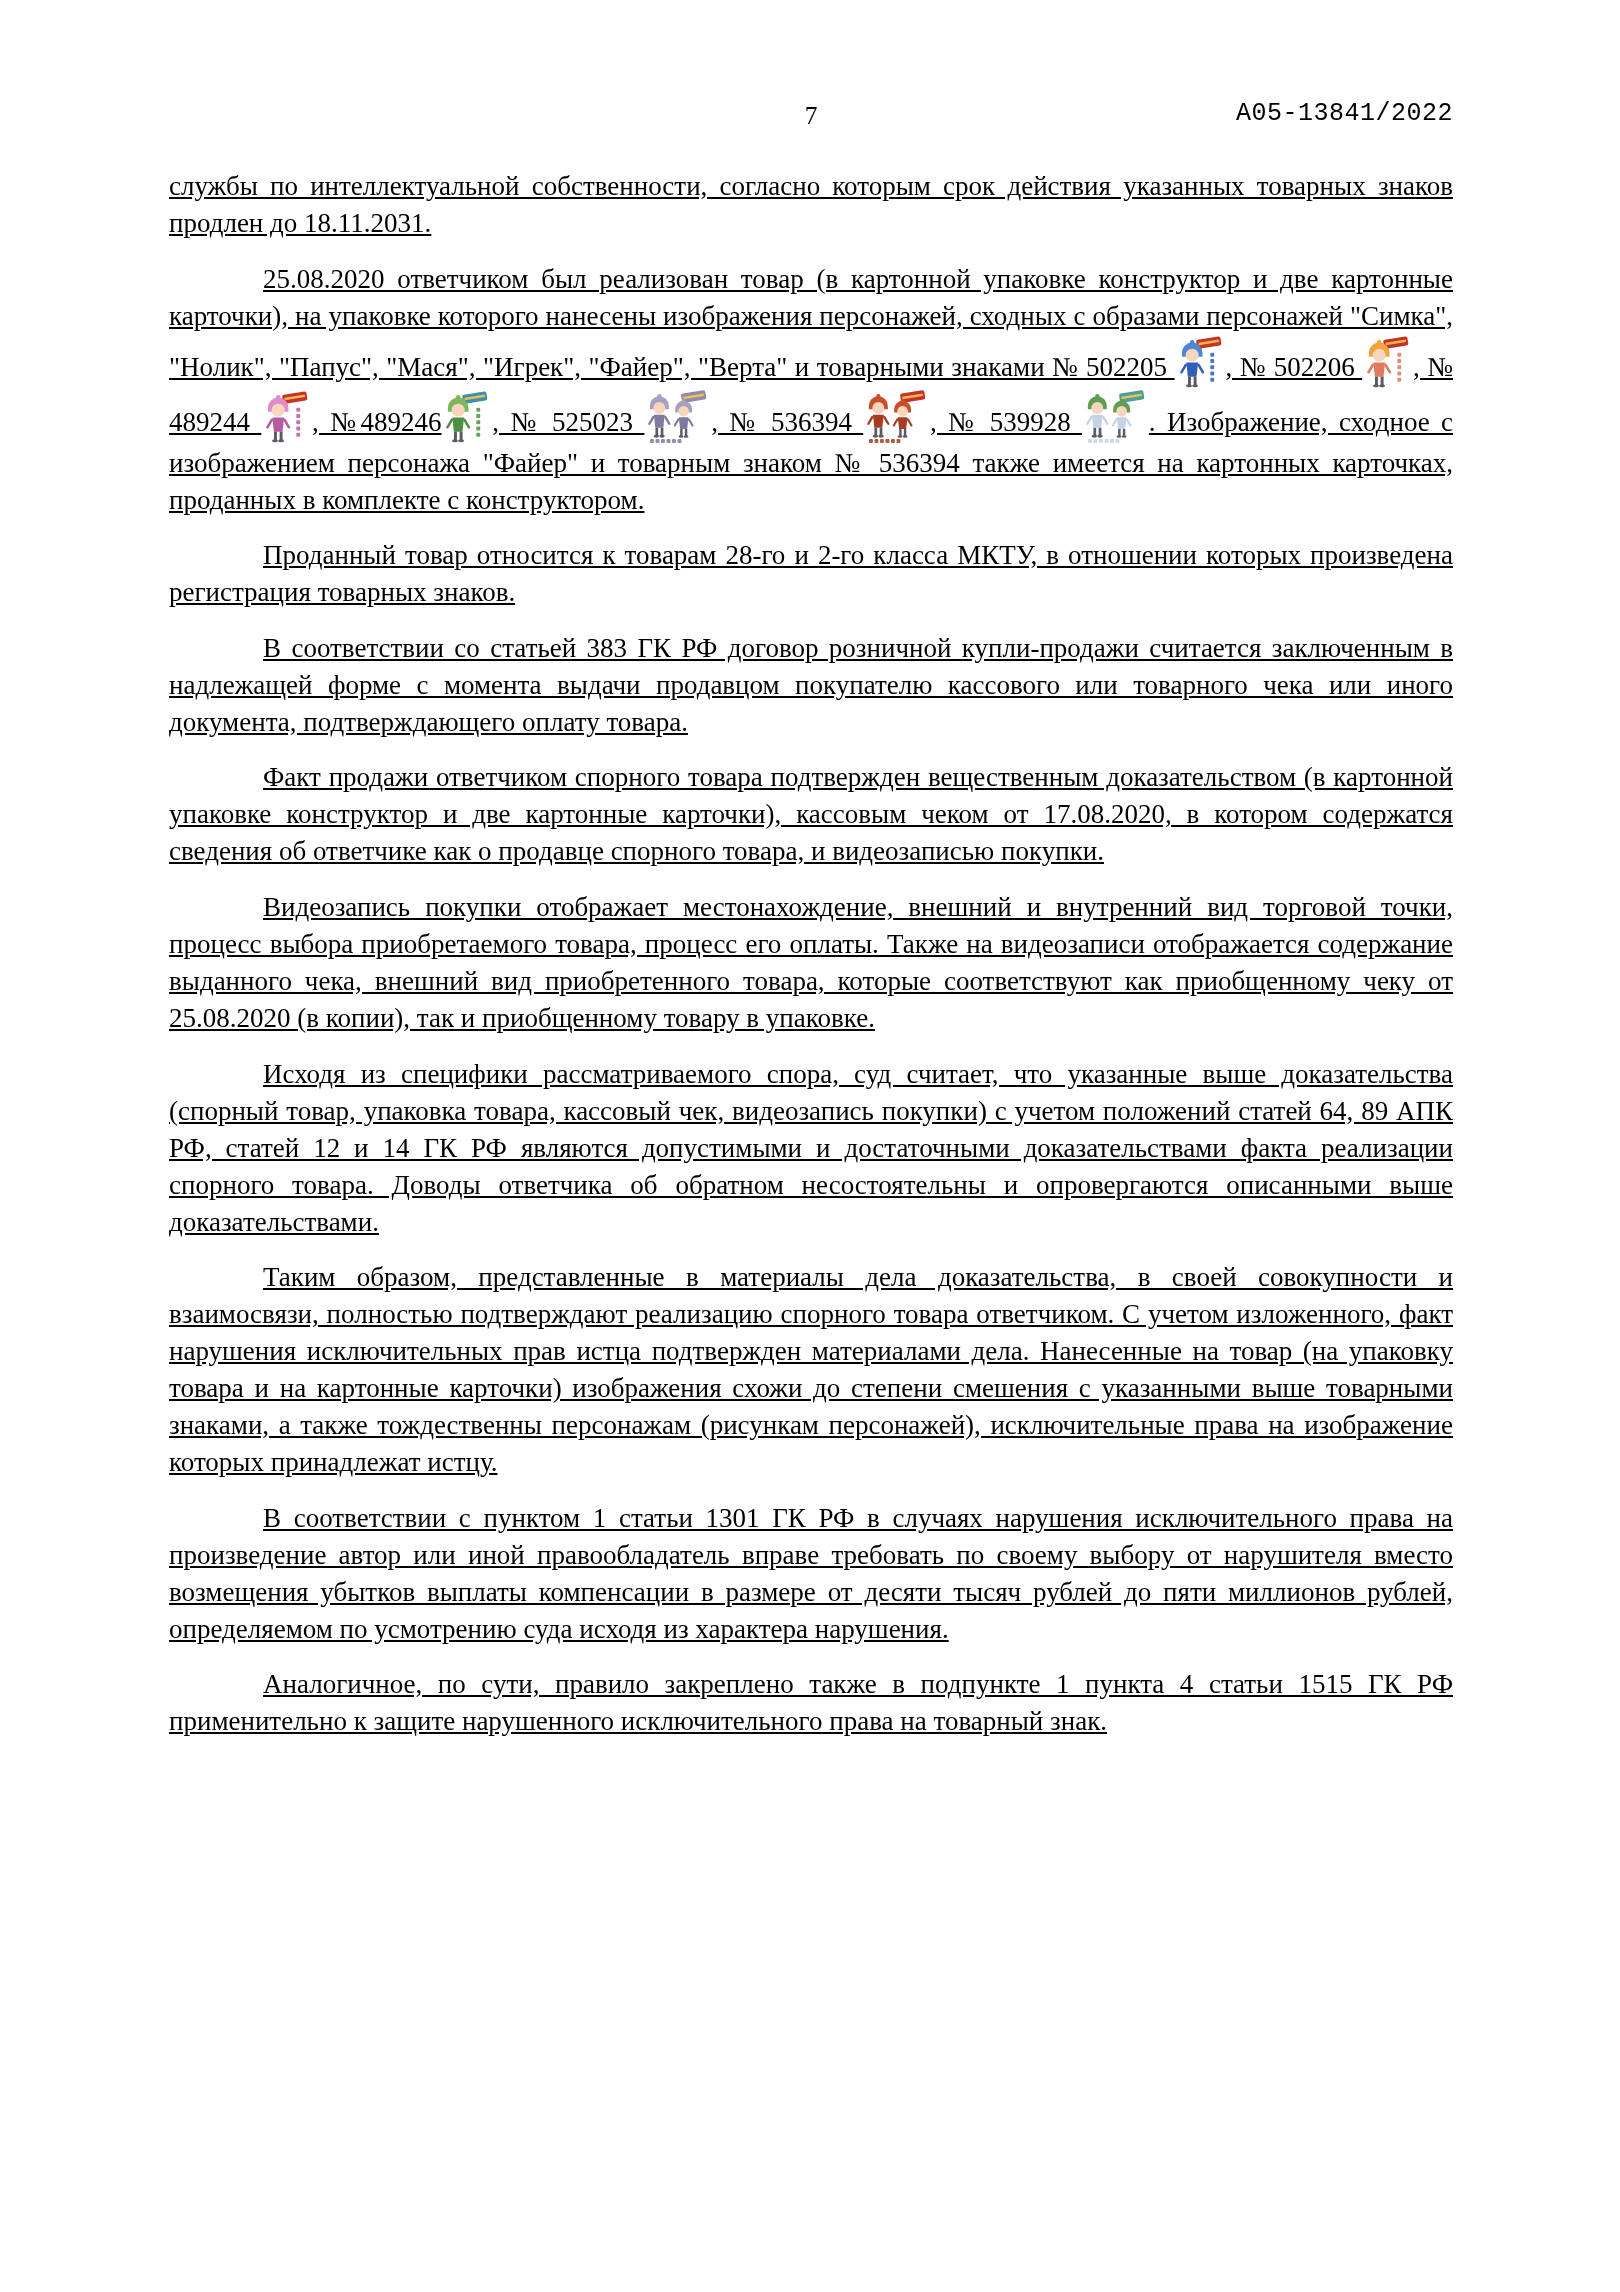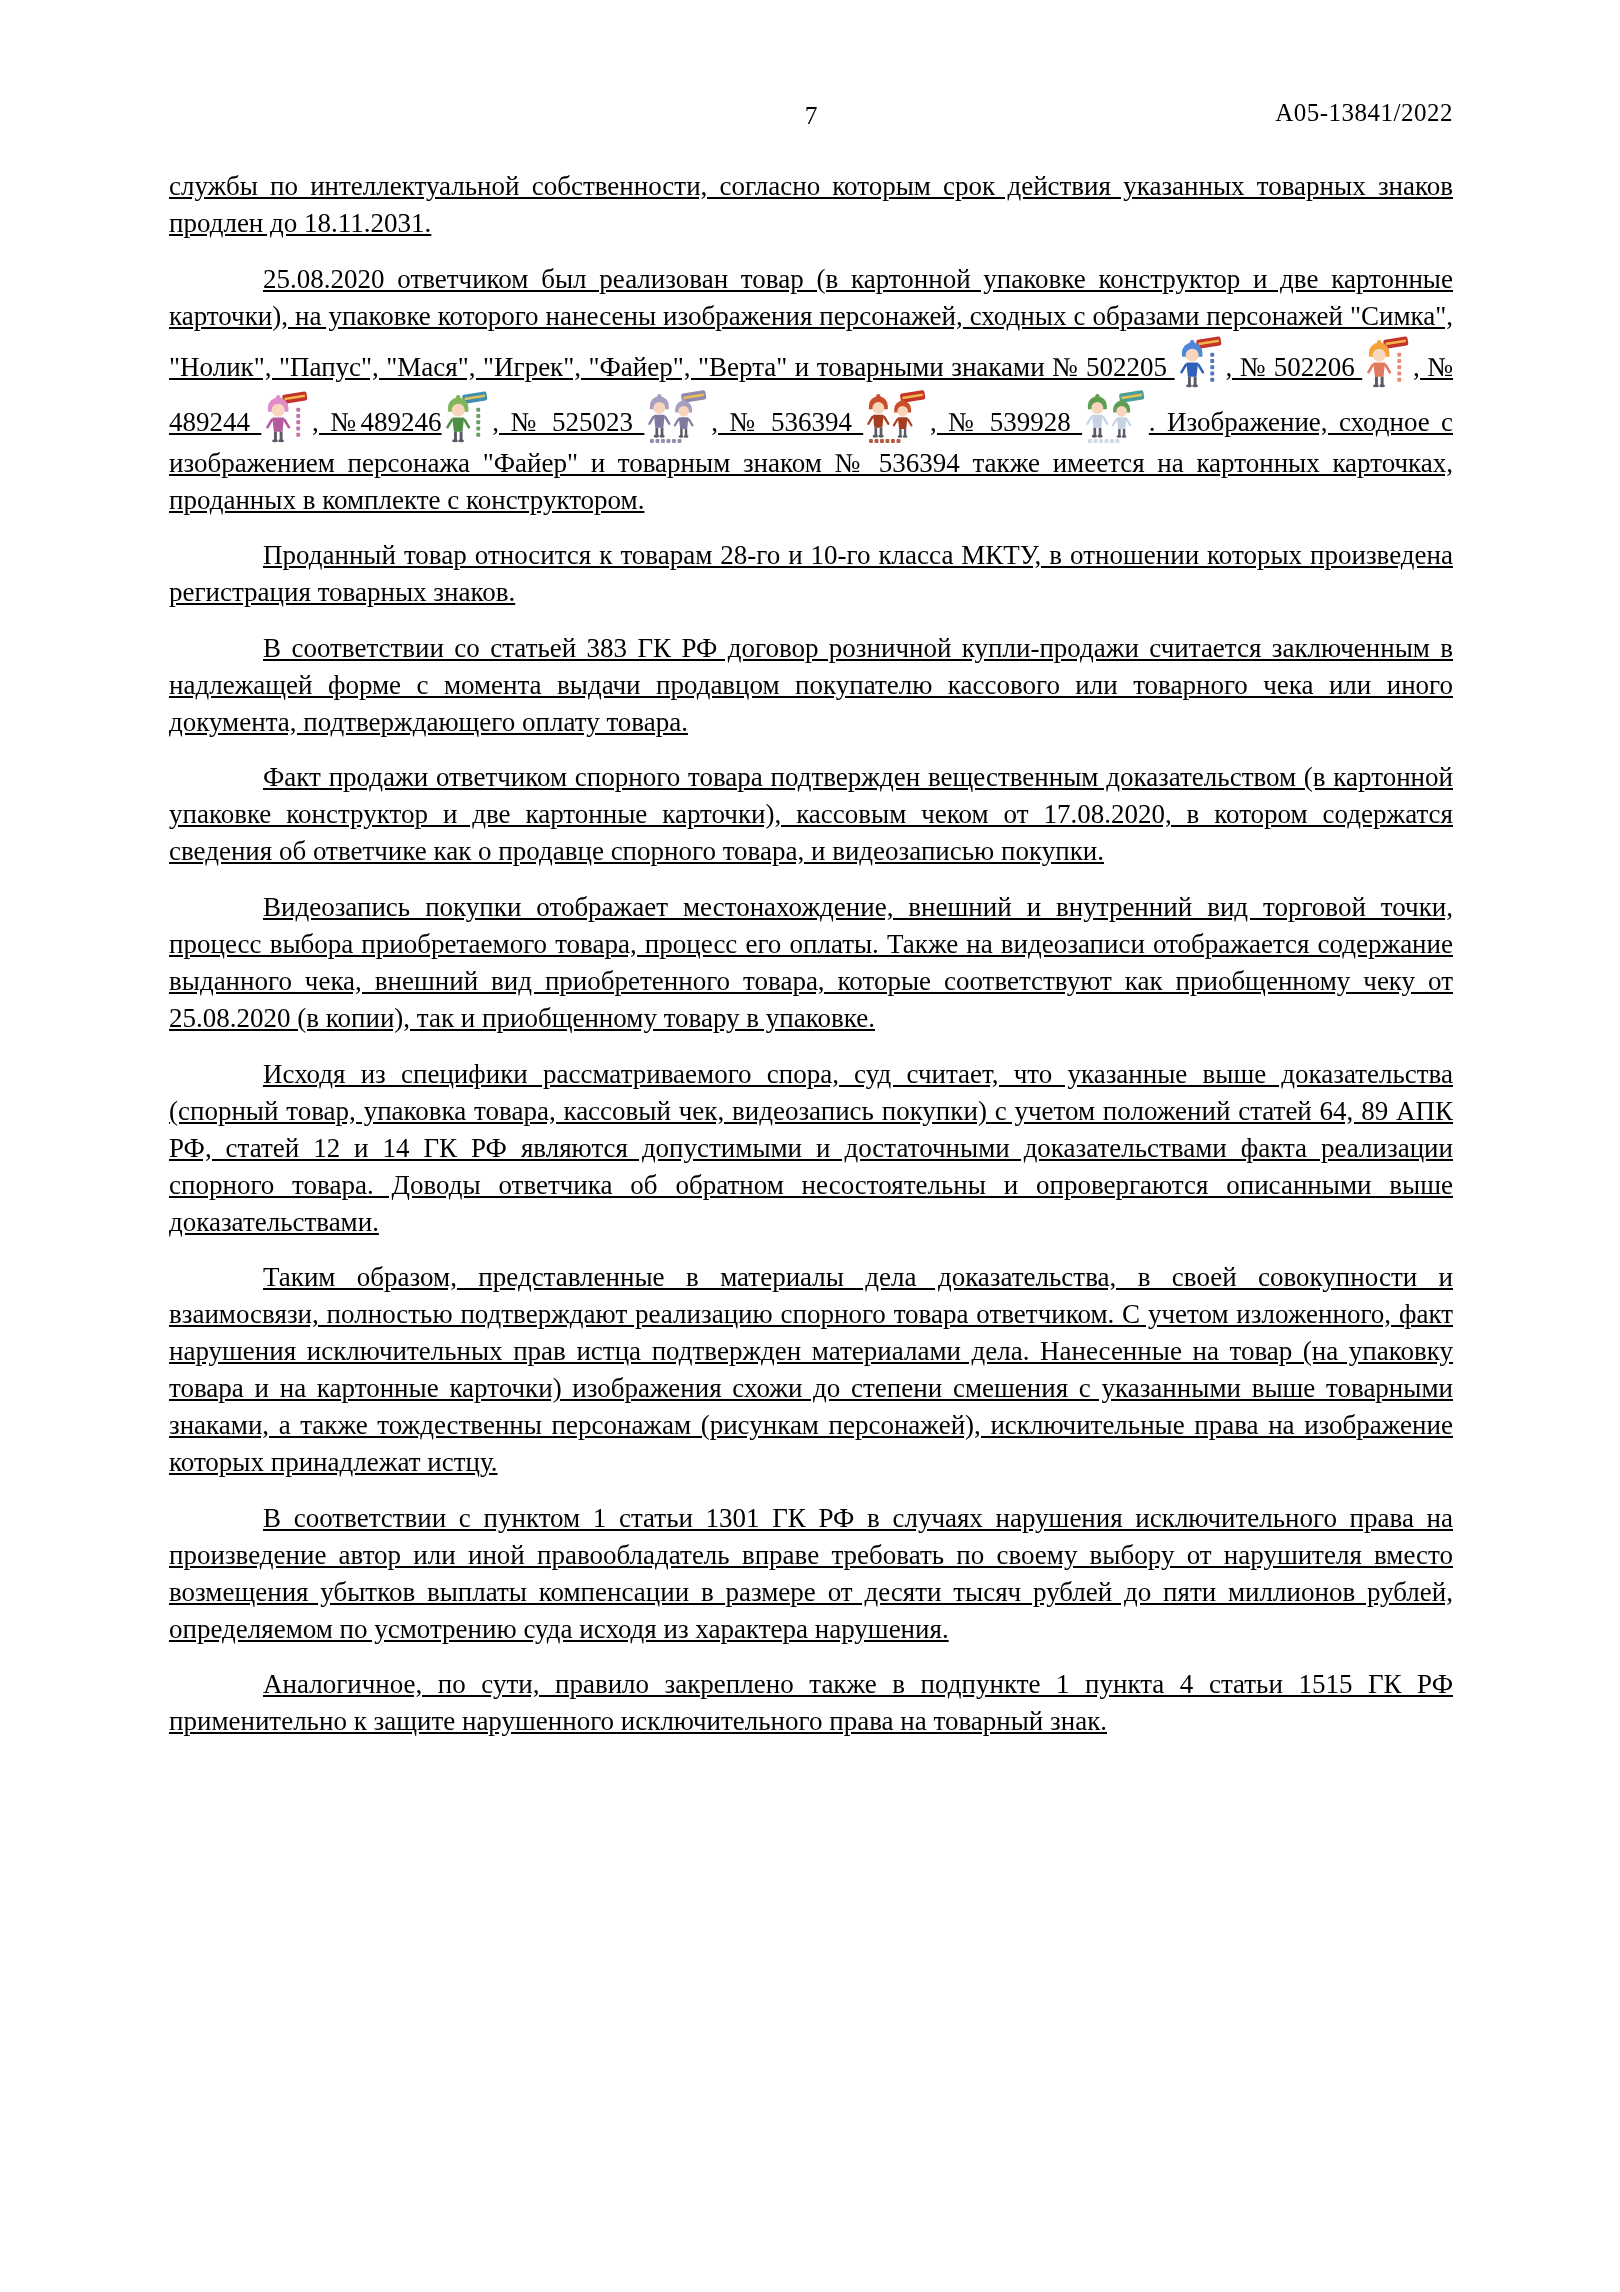--- a/index.html
+++ b/index.html
@@ -11,21 +11,21 @@
     color:#000;
     overflow:hidden;
   }
   .content{padding:0 167px 0 169px;}
   .header{position:relative;padding-top:102px;height:39px;}
   .page-number{
     text-align:center;font-size:25.5px;line-height:27.4px;
   }
   .case-number{
     position:absolute;right:0;top:99px;
-    font-family:Liberation Serif, serif;
+    font-family:Liberation Mono, monospace;
     font-size:25px;letter-spacing:0.5px;
   }
   .doc-body{margin-top:27px;text-decoration:underline;}
   .para{
     font-size:27px;line-height:37px;
     margin:0 0 18.6px 0;
     text-align:justify;
     text-indent:94px;
   }
   .para.no-indent{text-indent:0;}
@@ -234,21 +234,21 @@
     <ellipse cx="9.2" cy="46.8" rx="3" ry="1.6" fill="#5a5a66"></ellipse>
     <ellipse cx="15.5" cy="46.8" rx="3" ry="1.6" fill="#5a5a66"></ellipse>
   </g>
       <rect x="3" y="50" width="4" height="4" rx="1" fill="#c5d3e4" opacity="0.85"></rect>
               <rect x="8.6" y="50" width="4" height="4" rx="1" fill="#c5d3e4" opacity="0.85"></rect>
               <rect x="14.2" y="50" width="4" height="4" rx="1" fill="#c5d3e4" opacity="0.85"></rect>
               <rect x="19.799999999999997" y="50" width="4" height="4" rx="1" fill="#c5d3e4" opacity="0.85"></rect>
               <rect x="25.4" y="50" width="4" height="4" rx="1" fill="#c5d3e4" opacity="0.85"></rect>
               <rect x="31" y="50" width="4" height="4" rx="1" fill="#c5d3e4" opacity="0.85"></rect>
     </svg></span>. Изображение, сходное с изображением персонажа "Файер" и товарным знаком № 536394 также имеется на картонных карточках, проданных в комплекте с конструктором.</p>
-        <p class="para">Проданный товар относится к товарам 28-го и 10-го класса МКТУ, в отношении которых произведена регистрация товарных знаков.</p>
+        <p class="para">Проданный товар относится к товарам 28-го и 2-го класса МКТУ, в отношении которых произведена регистрация товарных знаков.</p>
         <p class="para">В соответствии со статьей 383 ГК РФ договор розничной купли-продажи считается заключенным в надлежащей форме с момента выдачи продавцом покупателю кассового или товарного чека или иного документа, подтверждающего оплату товара.</p>
         <p class="para">Факт продажи ответчиком спорного товара подтвержден вещественным доказательством (в картонной упаковке конструктор и две картонные карточки), кассовым чеком от 17.08.2020, в котором содержатся сведения об ответчике как о продавце спорного товара, и видеозаписью покупки.</p>
         <p class="para">Видеозапись покупки отображает местонахождение, внешний и внутренний вид торговой точки, процесс выбора приобретаемого товара, процесс его оплаты. Также на видеозаписи отображается содержание выданного чека, внешний вид приобретенного товара, которые соответствуют как приобщенному чеку от 25.08.2020 (в копии), так и приобщенному товару в упаковке.</p>
         <p class="para">Исходя из специфики рассматриваемого спора, суд считает, что указанные выше доказательства (спорный товар, упаковка товара, кассовый чек, видеозапись покупки) с учетом положений статей 64, 89 АПК РФ, статей 12 и 14 ГК РФ являются допустимыми и достаточными доказательствами факта реализации спорного товара. Доводы ответчика об обратном несостоятельны и опровергаются описанными выше доказательствами.</p>
         <p class="para">Таким образом, представленные в материалы дела доказательства, в своей совокупности и взаимосвязи, полностью подтверждают реализацию спорного товара ответчиком. С учетом изложенного, факт нарушения исключительных прав истца подтвержден материалами дела. Нанесенные на товар (на упаковку товара и на картонные карточки) изображения схожи до степени смешения с указанными выше товарными знаками, а также тождественны персонажам (рисункам персонажей), исключительные права на изображение которых принадлежат истцу.</p>
         <p class="para">В соответствии с пунктом 1 статьи 1301 ГК РФ в случаях нарушения исключительного права на произведение автор или иной правообладатель вправе требовать по своему выбору от нарушителя вместо возмещения убытков выплаты компенсации в размере от десяти тысяч рублей до пяти миллионов рублей, определяемом по усмотрению суда исходя из характера нарушения.</p>
         <p class="para">Аналогичное, по сути, правило закреплено также в подпункте 1 пункта 4 статьи 1515 ГК РФ применительно к защите нарушенного исключительного права на товарный знак.</p>
       </div>
   </div>
 </div>

